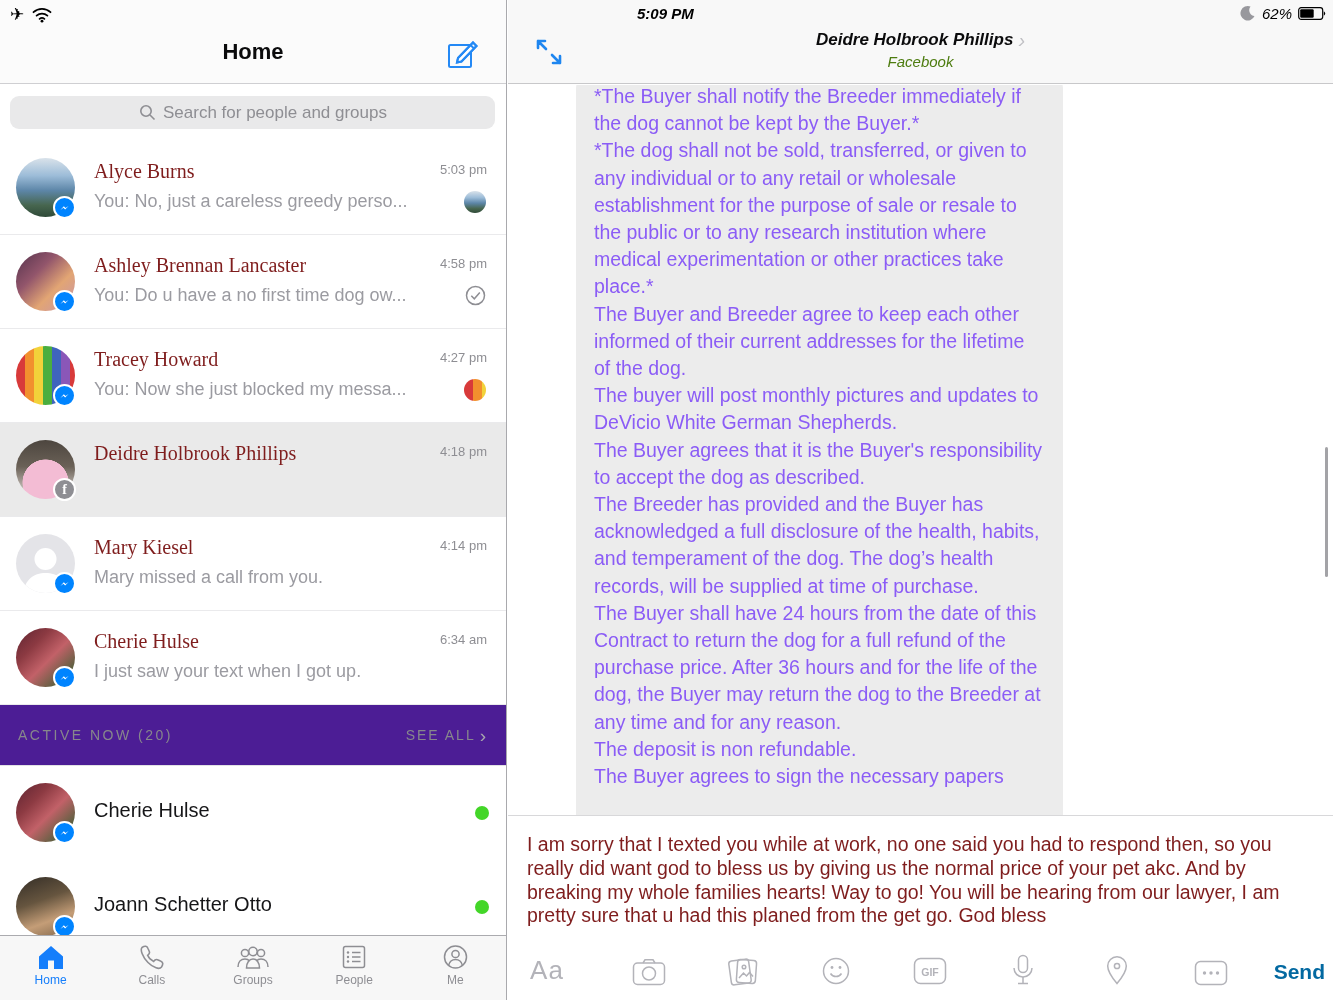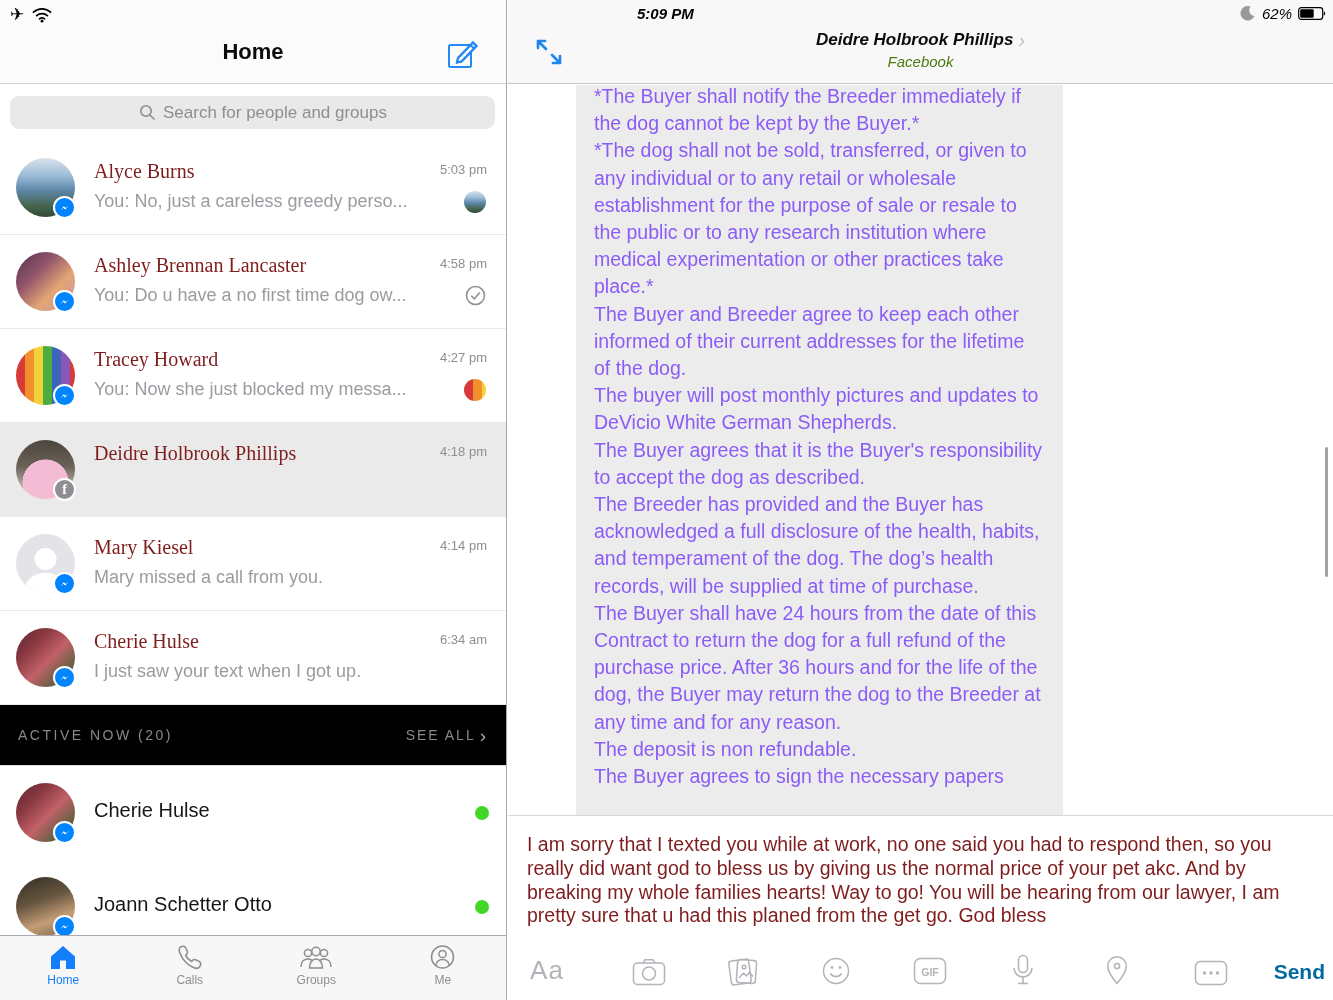--- a/index.html
+++ b/index.html
@@ -34,21 +34,21 @@
   
   .av-alyce { background:linear-gradient(180deg,#d9e2ea 0%,#9cbcd8 30%,#5d86a8 55%,#47664f 80%,#2f4a38 100%); }
   .av-ashley { background:linear-gradient(135deg,#53324c 0%,#92556b 35%,#e2a574 65%,#c795ad 100%); }
   .av-tracey { background:repeating-linear-gradient(90deg,#d83a3a 0 9px,#f2902e 9px 18px,#f2d23a 18px 27px,#4aae3f 27px 36px,#3f64bd 36px 45px,#8a57b8 45px 54px,#d83a3a 54px 60px); }
   .av-deidre { background:radial-gradient(circle at 50% 72%, #f3bcd4 0 44%, rgba(0,0,0,0) 45%), linear-gradient(180deg,#4d463f 0%,#6a6157 45%,#e9e2de 100%); }
   .av-mary { background:#e4e4e8; }
   .av-cherie { background:linear-gradient(135deg,#5d2330 0%,#8c3a42 30%,#c26168 55%,#50603b 85%,#3c4b2c 100%); }
   .av-joann { background:linear-gradient(160deg,#332d26 0%,#66553f 40%,#c49d77 70%,#7d6449 100%); }
   .silhouette { position:absolute; inset:0; display:flex; align-items:flex-end; justify-content:center; }
 
-  .active-header { position:absolute; left:0; top:705px; width:100%; height:61px; background:#000000; border-bottom:1px solid #e2e2e4; display:flex; align-items:center; justify-content:space-between; padding:0 18px; }
+  .active-header { position:absolute; left:0; top:705px; width:100%; height:61px; background:#4c1d95; border-bottom:1px solid #e2e2e4; display:flex; align-items:center; justify-content:space-between; padding:0 18px; }
   .active-label { font-size:14px; letter-spacing:2.5px; color:#87878c; }
   .see-all { font-size:14px; letter-spacing:2px; color:#87878c; display:flex; align-items:center; gap:4px; }
   .see-all .chev { font-size:19px; color:#a7a7ad; line-height:1; }
   .active-list { position:absolute; left:0; top:766px; width:100%; }
   .active-row { position:relative; height:94px; background:#fff; }
   .active-name { position:absolute; left:94px; top:33px; font-size:20px; font-weight:500; color:#161618; }
   .online-dot { position:absolute; right:17px; top:40px; width:14px; height:14px; border-radius:50%; background:#43d628; }
 
   .tabbar { position:absolute; left:0; bottom:0; width:100%; height:65px; background:#f7f7f7; border-top:1px solid #ababaf; display:flex; z-index:5; }
   .tab { flex:1; display:flex; flex-direction:column; align-items:center; justify-content:flex-start; padding-top:8px; color:#8e8e93; }
@@ -280,20 +280,36 @@
                 <path d="M2 23 c0-5 3-8 7-8 2.2 0 3.6.8 4.6 2"></path>
                 <path d="M32 23 c0-5-3-8-7-8-2.2 0-3.6.8-4.6 2"></path>
                 <path d="M10.5 24 c0-5.5 2.8-9 6.5-9 s6.5 3.5 6.5 9z"></path>
               </g>
             </svg>
         </span>
         <span class="tab-label">Groups</span>
       </div>
       <div class="tab">
         <span>
+          <svg width="26" height="26" viewBox="0 0 26 26">
+              <g fill="none" stroke="#8e8e93" stroke-width="1.5">
+                <rect x="2.5" y="2.5" width="21" height="21" rx="2"></rect>
+                <path d="M11 8.5 H19.5 M11 13 H19.5 M11 17.5 H19.5"></path>
+              </g>
+              <g fill="#8e8e93">
+                <circle cx="7" cy="8.5" r="1.2"></circle>
+                <circle cx="7" cy="13" r="1.2"></circle>
+                <circle cx="7" cy="17.5" r="1.2"></circle>
+              </g>
+            </svg>
+        </span>
+        <span class="tab-label">People</span>
+      </div>
+      <div class="tab">
+        <span>
           <svg width="27" height="26" viewBox="0 0 27 26">
               <g fill="none" stroke="#8e8e93" stroke-width="1.5">
                 <circle cx="13.5" cy="13" r="11"></circle>
                 <circle cx="13.5" cy="10" r="3.6"></circle>
                 <path d="M6.5 21.5 c1-4 3.8-6 7-6 s6 2 7 6"></path>
               </g>
             </svg>
         </span>
         <span class="tab-label">Me</span>
       </div>

